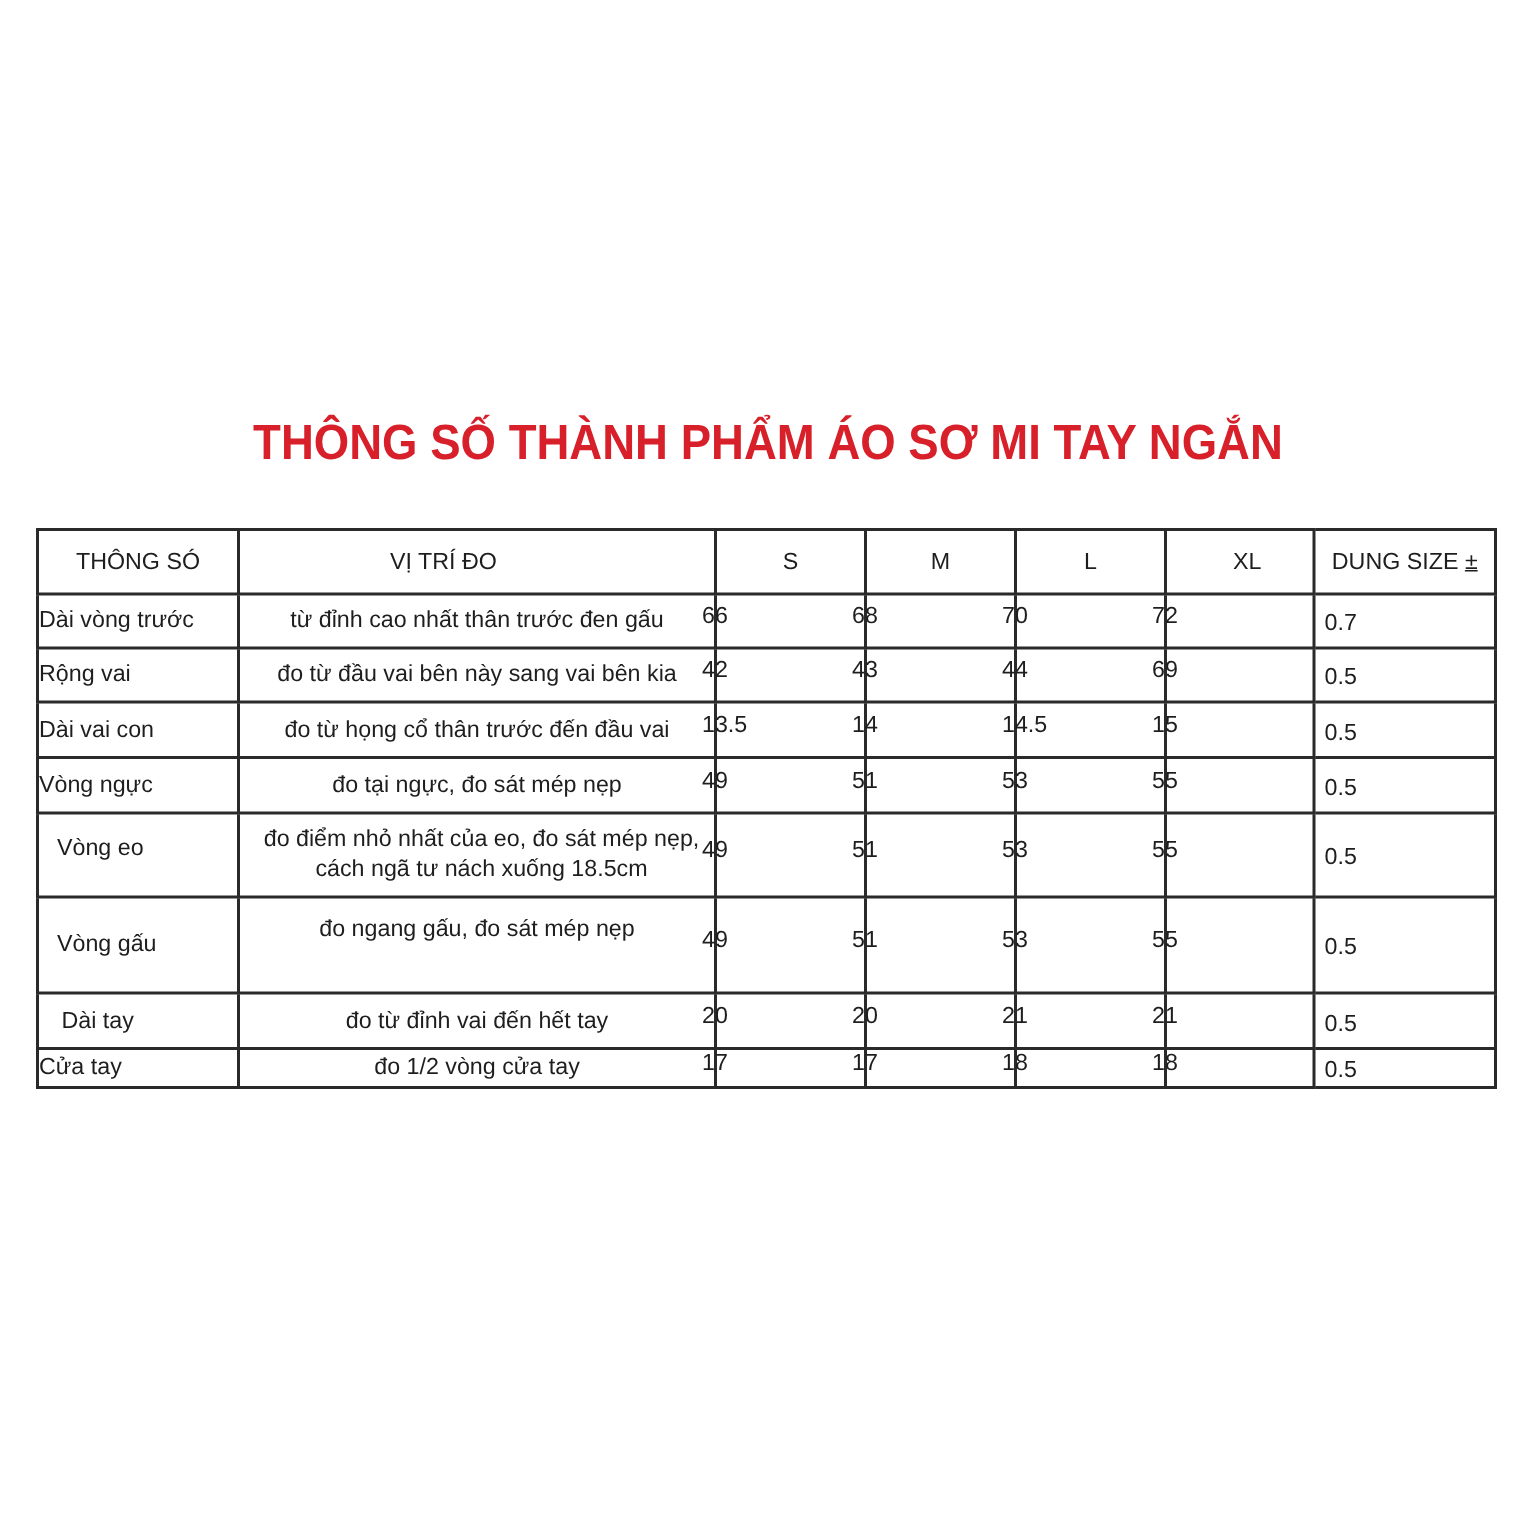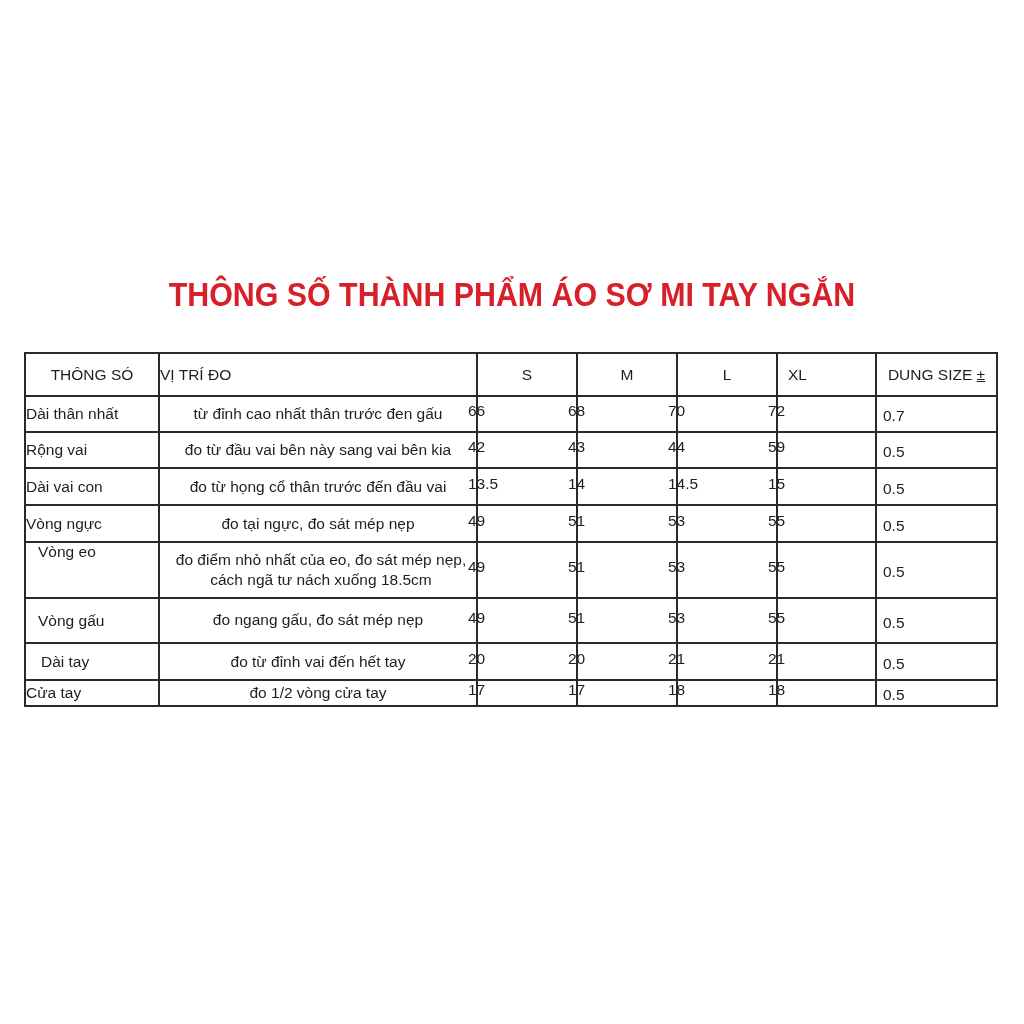--- a/index.html
+++ b/index.html
@@ -40,48 +40,48 @@
       <col style="width:318px">
       <col style="width:100px">
       <col style="width:100px">
       <col style="width:100px">
       <col style="width:99px">
       <col style="width:121px">
   </colgroup>
   <tbody>
       <tr style="height:43px">
     <th class="h-small">THÔNG SÓ</th>
-    <th class="h-small" style="text-align:left;">VỊ TRÍ ĐO</th>
+    <th class="h-small" style="text-align:left;padding-left:100px">VỊ TRÍ ĐO</th>
     <th class="h-size" style="text-align:center">S</th>
     <th class="h-size" style="text-align:center">M</th>
     <th class="h-size" style="text-align:center">L</th>
-    <th class="h-size" style="text-align:left;padding-left:10px">XL</th>
+    <th class="h-size" style="text-align:center;padding-left:10px">XL</th>
     <th class="h-dung">
       <span>DUNG SIZE</span>
       <span class="plusminus">±</span>
     </th>
   </tr>
 
   <tr style="height:36px">
-    <td class="name">Dài thân nhất</td>
+    <td class="name">Dài vòng trước</td>
     <td class="pos">từ đỉnh cao nhất thân trước đen gấu</td>
     <td class="num"><span>66</span></td>
     <td class="num"><span>68</span></td>
     <td class="num"><span>70</span></td>
     <td class="num"><span>72</span></td>
     <td class="tol"><span>0.7</span></td>
   </tr>
 
   <tr style="height:36px">
     <td class="name">Rộng vai</td>
     <td class="pos">đo từ đầu vai bên này sang vai bên kia</td>
     <td class="num"><span>42</span></td>
     <td class="num"><span>43</span></td>
     <td class="num"><span>44</span></td>
-    <td class="num"><span>59</span></td>
+    <td class="num"><span>69</span></td>
     <td class="tol"><span>0.5</span></td>
   </tr>
 
   <tr style="height:37px">
     <td class="name">Dài vai con</td>
     <td class="pos">đo từ họng cổ thân trước đến đầu vai</td>
     <td class="num"><span>13.5</span></td>
     <td class="num"><span>14</span></td>
     <td class="num"><span>14.5</span></td>
     <td class="num"><span>15</span></td>
@@ -92,30 +92,30 @@
     <td class="name">Vòng ngực</td>
     <td class="pos">đo tại ngực, đo sát mép nẹp</td>
     <td class="num"><span>49</span></td>
     <td class="num"><span>51</span></td>
     <td class="num"><span>53</span></td>
     <td class="num"><span>55</span></td>
     <td class="tol"><span>0.5</span></td>
   </tr>
 
   <tr style="height:56px">
-    <td class="name" style="padding-left:12px;vertical-align:top;">Vòng eo</td>
+    <td class="name" style="padding-left:12px;vertical-align:top;padding-top:14px">Vòng eo</td>
     <td class="pos wrap">đo điểm nhỏ nhất của eo, đo sát mép nẹp, cách ngã tư nách xuống 18.5cm</td>
     <td class="num"><span>49</span></td>
     <td class="num"><span>51</span></td>
     <td class="num"><span>53</span></td>
     <td class="num"><span>55</span></td>
     <td class="tol"><span>0.5</span></td>
   </tr>
 
-  <tr style="height:45px">
+  <tr style="height:64px">
     <td class="name" style="padding-left:12px">Vòng gấu</td>
     <td class="pos" style="vertical-align:top;padding-top:12px">đo ngang gấu, đo sát mép nẹp</td>
     <td class="num"><span>49</span></td>
     <td class="num"><span>51</span></td>
     <td class="num"><span>53</span></td>
     <td class="num"><span>55</span></td>
     <td class="tol"><span>0.5</span></td>
   </tr>
 
   <tr style="height:37px">

